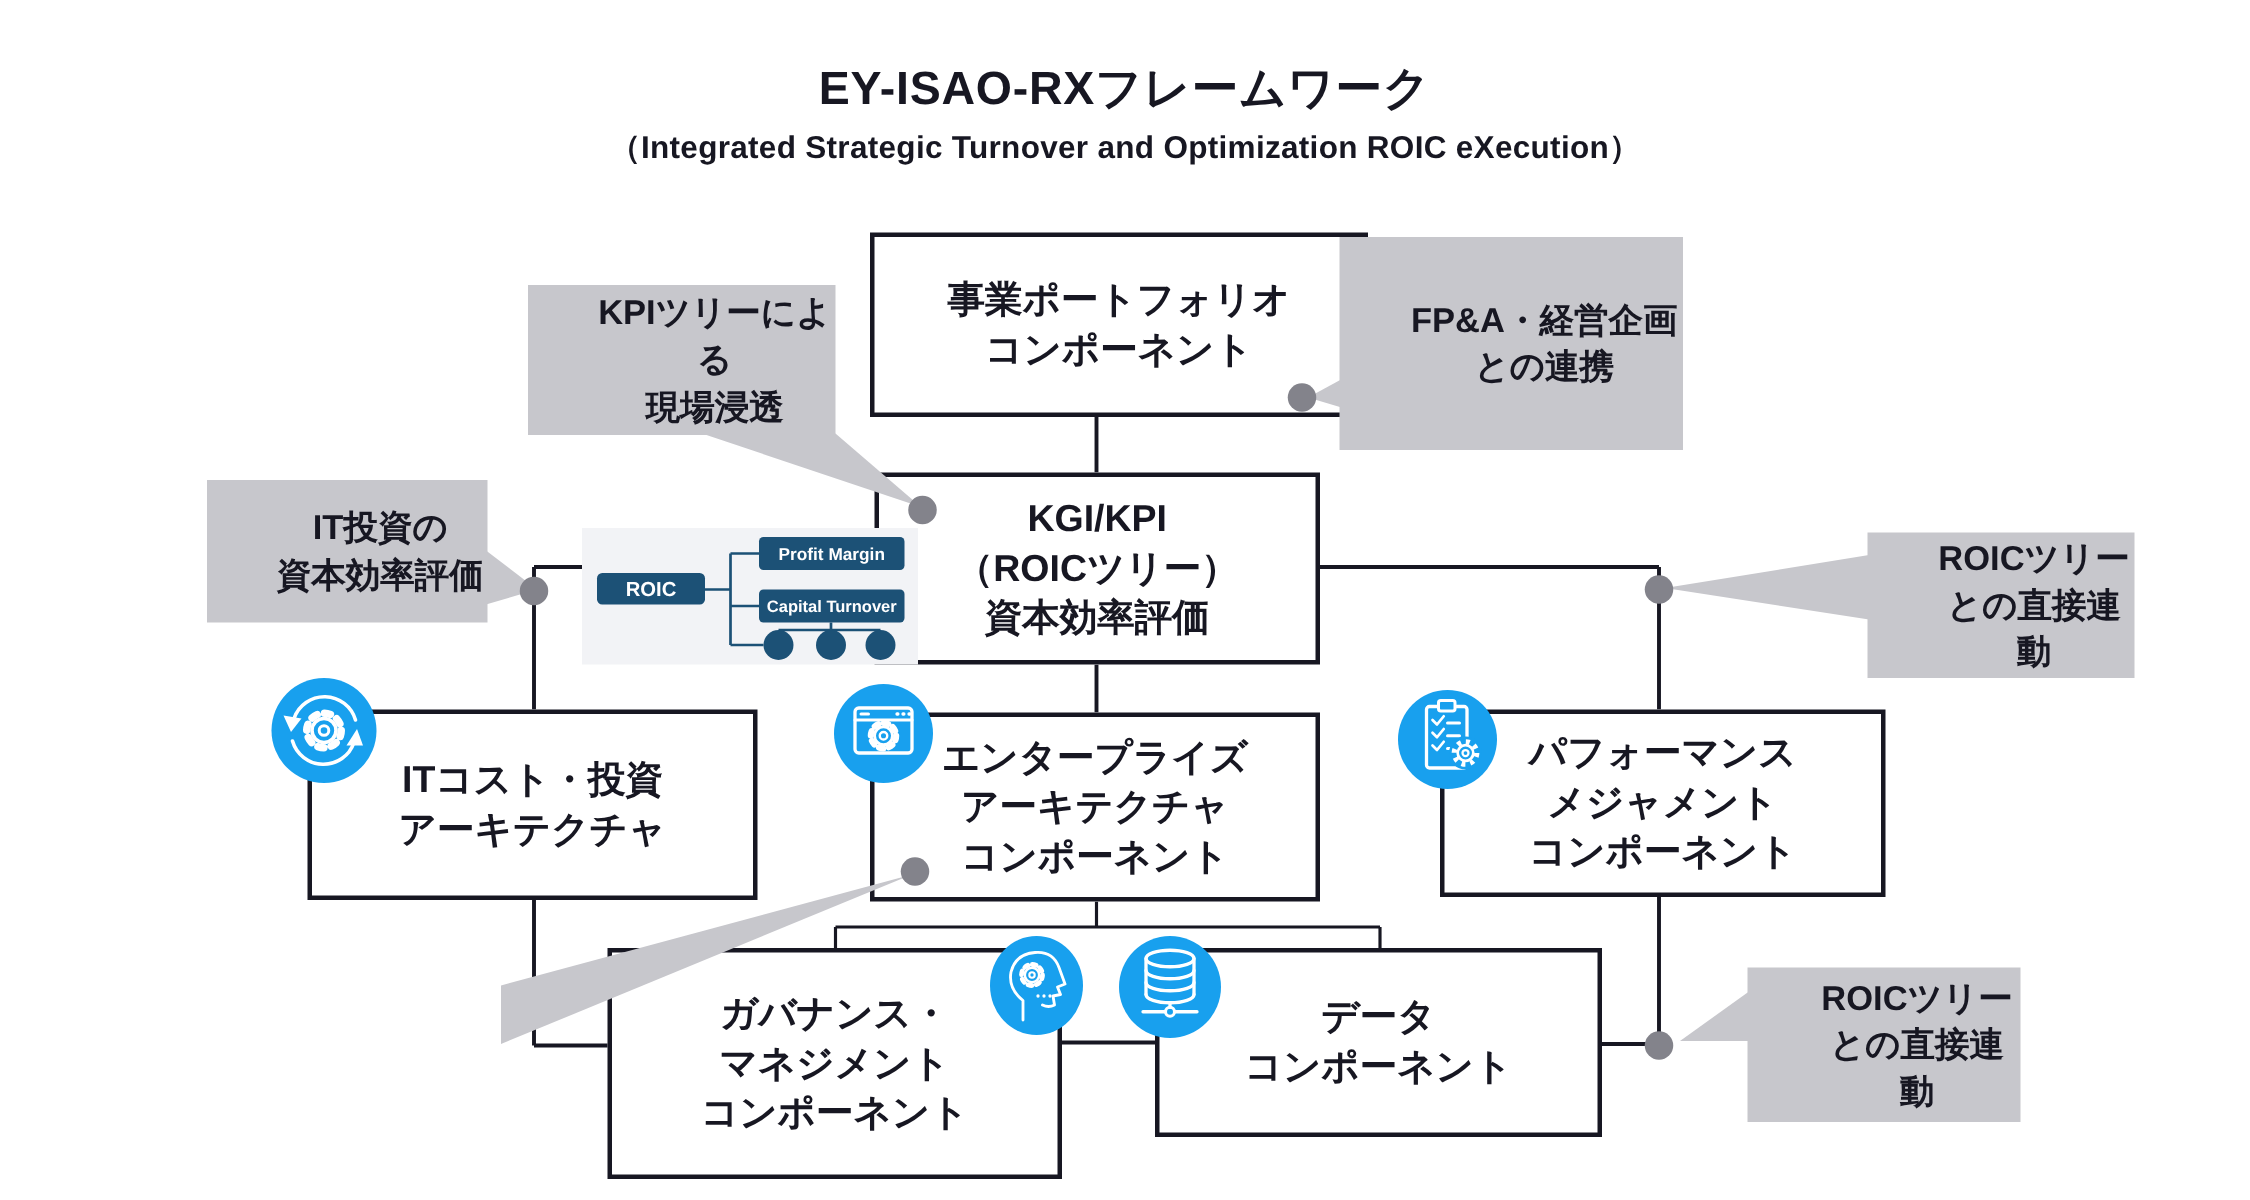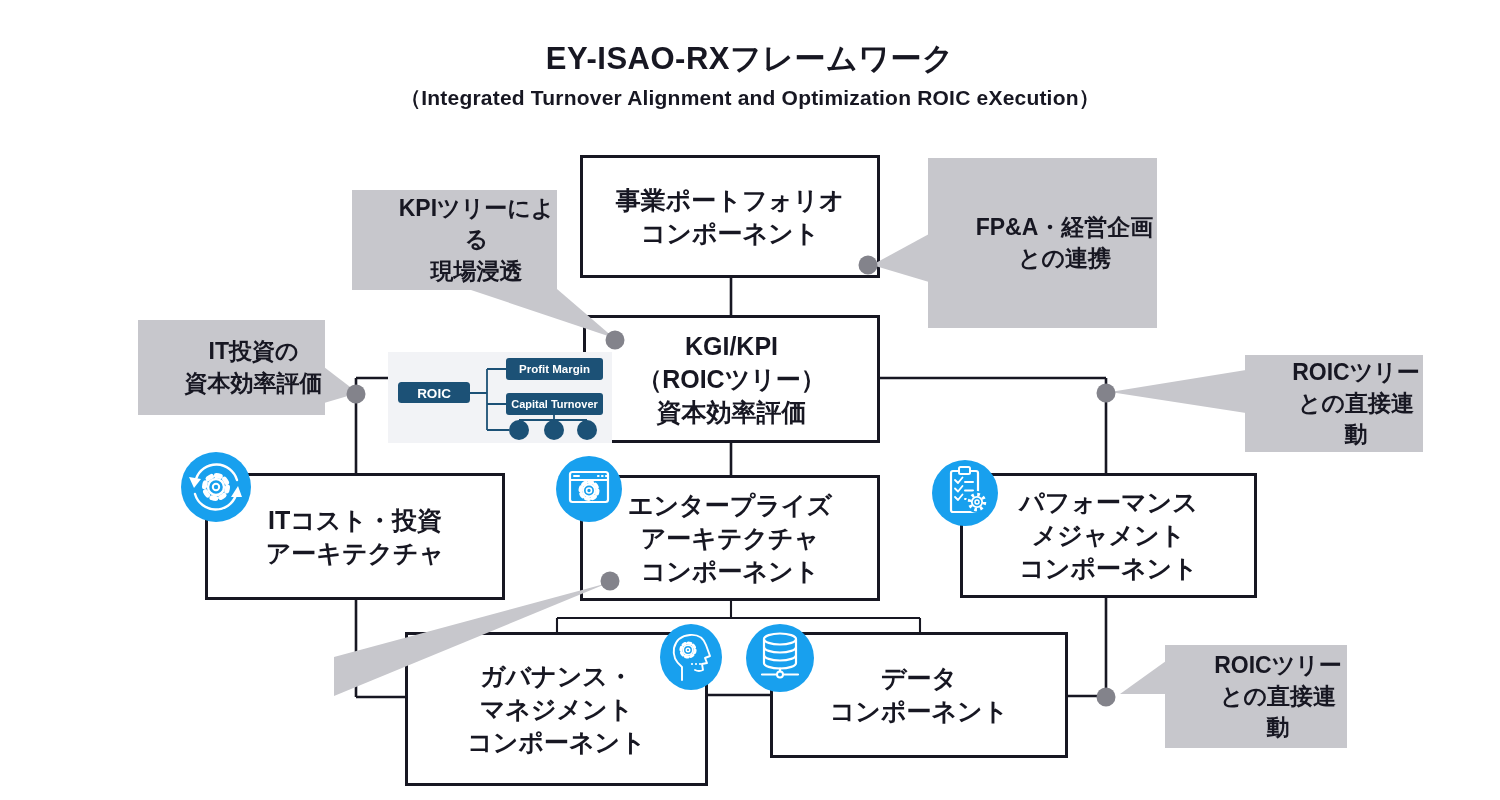--- a/index.html
+++ b/index.html
@@ -19,29 +19,29 @@
   .icon{position:absolute;}
   .roic-inset{position:absolute;left:388px;top:352px;width:224px;height:91px;background:#F2F3F6;}
   svg text{font-family:"Liberation Sans",sans-serif;}
 </style>
 </head>
 <body>
 
 <div class="canvas">
 
   <div class="title">EY-ISAO-RXフレームワーク</div>
-  <div class="subtitle">（Integrated Turnover Alignment and Optimization ROIC eXecution）</div>
+  <div class="subtitle">（Integrated Strategic Turnover and Optimization ROIC eXecution）</div>
 
   <svg class="layer" viewBox="0 0 1500 800">
     <path d="M731,278 V315 M731,443 V475 M356,378 H583 M880,378 H1106 M356,378 V473 M1106,378 V473
          M356,600 V697 M356,697 H406 M1106,598 V697 M1068,696 H1106 M708,695 H770" stroke="#171722" stroke-width="2.6" fill="none"></path>
     <path d="M731,601 V618 M557,618 H920 M557,618 V633 M920,618 V633" stroke="#171722" stroke-width="2.1" fill="none"></path>
   </svg>
 
-  <div class="box" style="left:580px;top:155px;width:300px;height:123px">
+  <div class="box" style="left:580px;top:155px;width:332px;height:123px">
     <div class="box-label">事業ポートフォリオ
 コンポーネント</div>
   </div>
   <div class="box" style="left:583px;top:315px;width:297px;height:128px">
     <div class="box-label">KGI/KPI
 （ROICツリー）
 資本効率評価</div>
   </div>
   <div class="box" style="left:205px;top:473px;width:300px;height:127px">
     <div class="box-label">ITコスト・投資
@@ -173,21 +173,21 @@
     <circle cx="356" cy="394" r="9.5" fill="#83838B"></circle>
     <circle cx="1106" cy="393" r="9.5" fill="#83838B"></circle>
     <circle cx="610" cy="581" r="9.5" fill="#83838B"></circle>
     <circle cx="1106" cy="697" r="9.5" fill="#83838B"></circle>
   </svg>
 
   <div class="callout" style="left:352px;top:190px;width:205px;height:100px">
     <div class="callout-label">KPIツリーによる
 現場浸透</div>
   </div>
-  <div class="callout" style="left:928px;top:158px;width:229px;height:170px">
+  <div class="callout" style="left:893px;top:158px;width:229px;height:142px">
     <div class="callout-label">FP&amp;A・経営企画
 との連携</div>
   </div>
   <div class="callout" style="left:138px;top:320px;width:187px;height:95px">
     <div class="callout-label">IT投資の
 資本効率評価</div>
   </div>
   <div class="callout" style="left:1245px;top:355px;width:178px;height:97px">
     <div class="callout-label">ROICツリー
 との直接連動</div>

